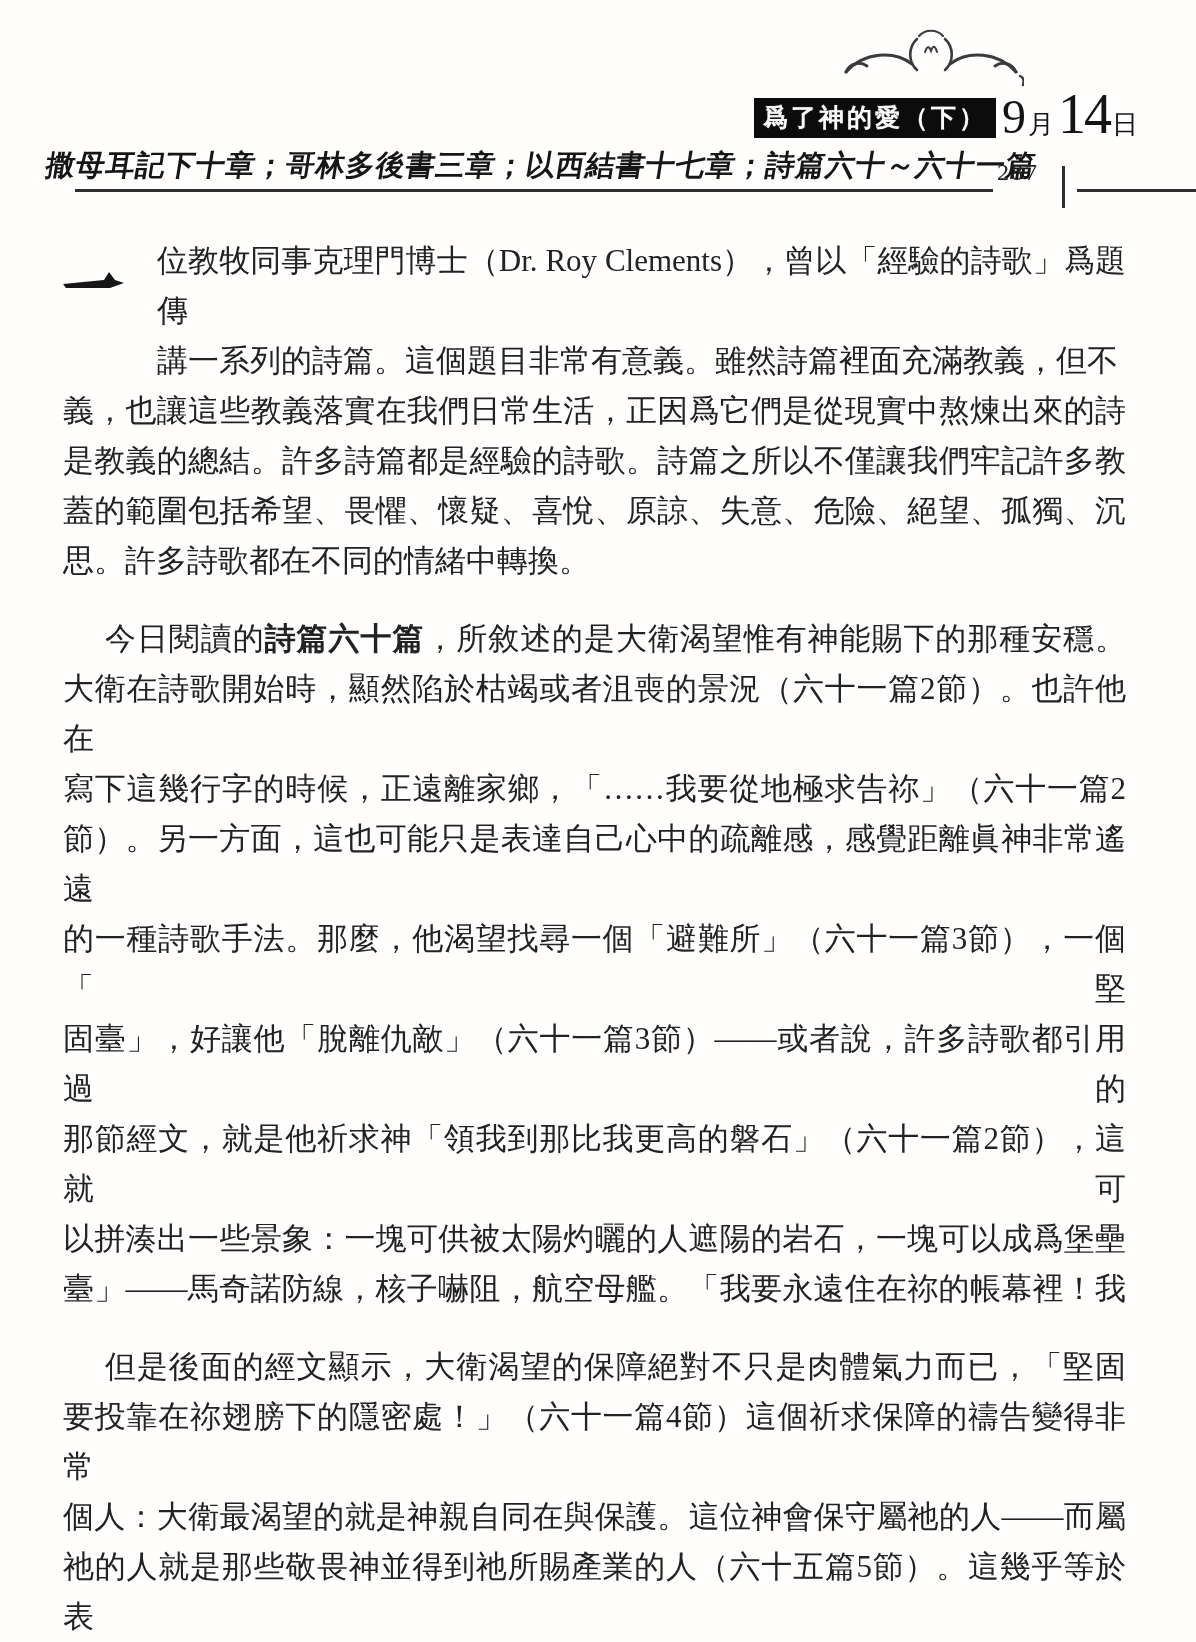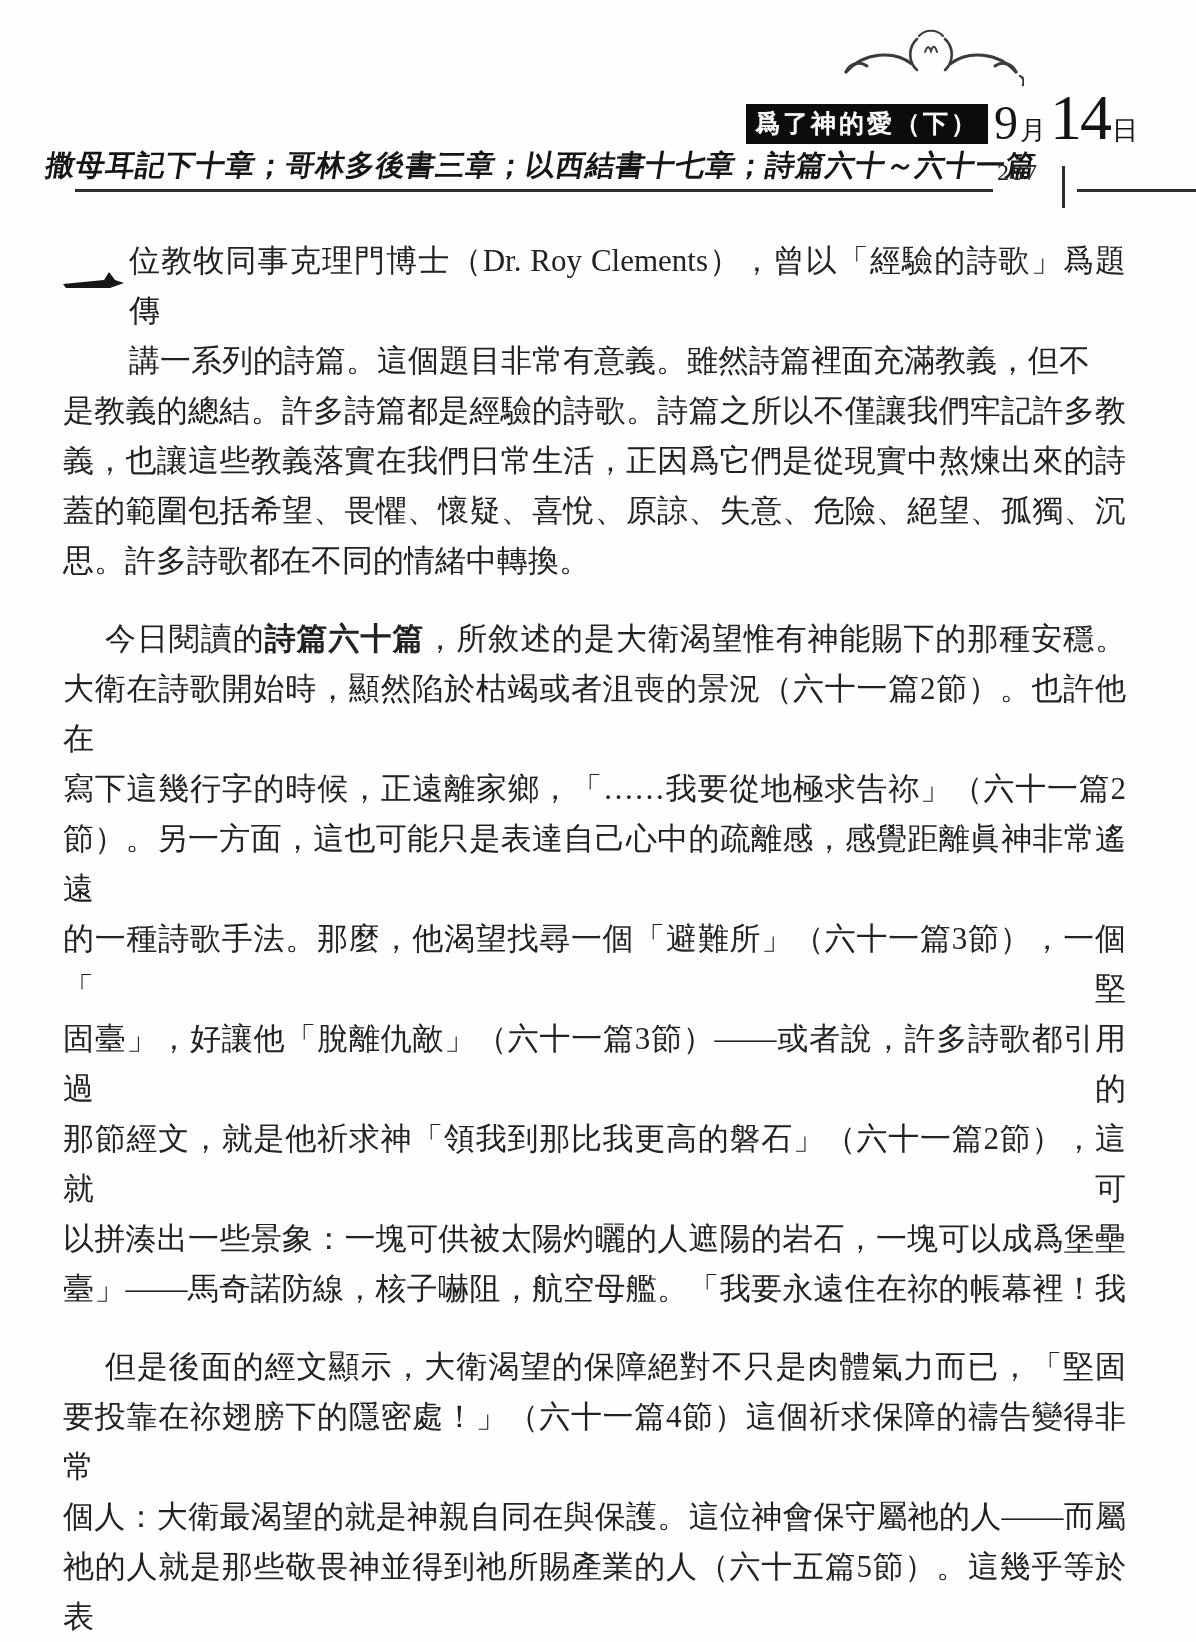--- a/index.html
+++ b/index.html
@@ -19,21 +19,21 @@
     display:inline-block; background:#0c0c0c; color:#fbfbfb;
     font-family:"Liberation Sans","DejaVu Sans",sans-serif;
     font-weight:700; font-size:25px; line-height:1;
     padding:7px 9px 8px; letter-spacing:3px;
     transform:translateY(-7px);
     text-shadow:0 0 1px #777;
   }
   .date { display:inline-flex; align-items:baseline; line-height:1; margin-left:6px; color:#141414; }
   .d-month { font-size:48px; }
   .d-unit  { font-size:26px; margin:0 2px; }
-  .d-day   { font-size:64px; letter-spacing:-2px; margin-left:2px; }
+  .d-day   { font-size:56px; letter-spacing:-2px; margin-left:2px; }
   .subtitle {
     position:absolute; top:146px; right:160px;
     font-family:"Liberation Sans","DejaVu Sans",sans-serif;
     font-weight:700; font-size:29px; letter-spacing:1px; color:#161616;
     transform:skewX(-9deg); white-space:nowrap;
   }
   .rule-row { position:absolute; top:158px; left:0; right:0; height:52px; }
   .rule-left  { position:absolute; left:75px;  width:918px; top:31px; height:3px; background:#2e2e2e; }
   .rule-right { position:absolute; left:1077px; right:0;    top:31px; height:3px; background:#2e2e2e; }
   .tick { position:absolute; left:1062px; top:8px; width:3px; height:42px; background:#2e2e2e; }
@@ -43,21 +43,21 @@
   }
   
   .article {
     position:absolute; top:236px; left:63px; width:1063px;
     font-size:31px; line-height:50px; color:#222;
   }
   .jline { text-align:justify; text-align-last:justify; }
   .eline { text-align:justify; text-align-last:left; }
   .indent { text-indent:42px;margin-top:28px; }
   .bold { font-weight:700; }
-  .dc-row { display:flex; }
+  .dc-row { display:flex;gap:28px; }
   .dropcap { flex:0 0 66px; width:66px; padding-top:21px; }
   .dc-lines { flex:1; }
 </style>
 </head>
 <body>
 
 <div class="page">
 
   <header>
     <div class="ornament">
@@ -100,22 +100,22 @@
       <span class="dropcap">
         <svg width="62" height="22" viewBox="0 0 62 22">
           <polygon points="0,14 41,10 46,2 52,10 61,13 47,18 3,18" fill="#171717"></polygon>
         </svg>
       </span>
       <div class="dc-lines">
         <div class="jline">位教牧同事克理門博士（Dr. Roy Clements），曾以「經驗的詩歌」爲題傳</div>
         <div class="eline">講一系列的詩篇。這個題目非常有意義。雖然詩篇裡面充滿教義，但不</div>
       </div>
     </div>
+    <div class="jline">義，也讓這些教義落實在我們日常生活，正因爲它們是從現實中熬煉出來的詩</div>
     <div class="jline">是教義的總結。許多詩篇都是經驗的詩歌。詩篇之所以不僅讓我們牢記許多教</div>
-    <div class="jline">義，也讓這些教義落實在我們日常生活，正因爲它們是從現實中熬煉出來的詩</div>
     <div class="jline">蓋的範圍包括希望、畏懼、懷疑、喜悅、原諒、失意、危險、絕望、孤獨、沉</div>
     <div class="eline">思。許多詩歌都在不同的情緒中轉換。</div>
 
     <div class="jline indent">
       <span>今日閱讀的</span><span class="bold">詩篇六十篇</span><span>，所敘述的是大衛渴望惟有神能賜下的那種安穩。</span>
     </div>
     <div class="jline">大衛在詩歌開始時，顯然陷於枯竭或者沮喪的景況（六十一篇2節）。也許他在</div>
     <div class="jline">寫下這幾行字的時候，正遠離家鄉，「……我要從地極求告祢」（六十一篇2</div>
     <div class="jline">節）。另一方面，這也可能只是表達自己心中的疏離感，感覺距離眞神非常遙遠</div>
     <div class="jline">的一種詩歌手法。那麼，他渴望找尋一個「避難所」（六十一篇3節），一個「堅</div>

